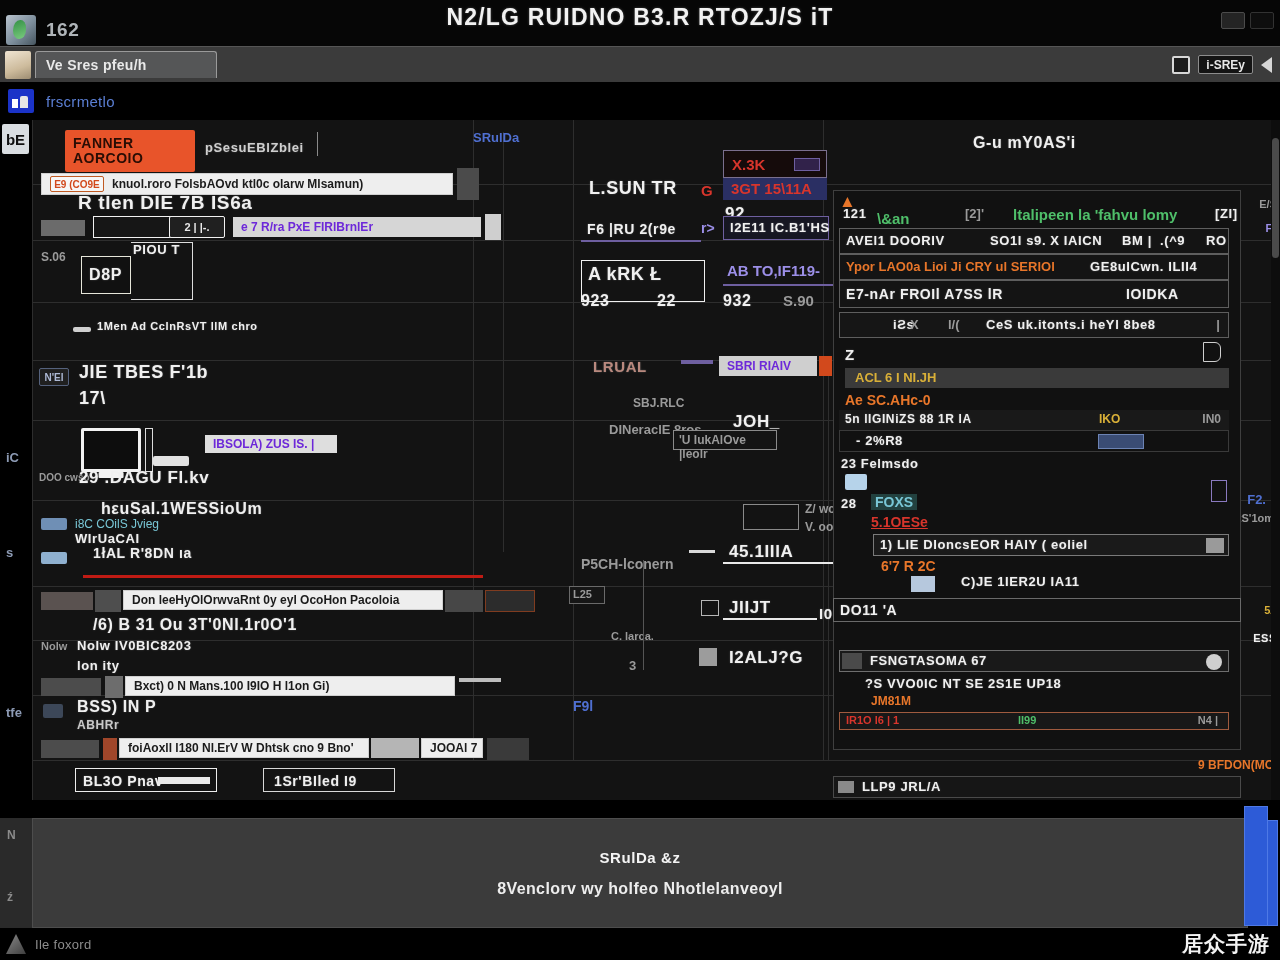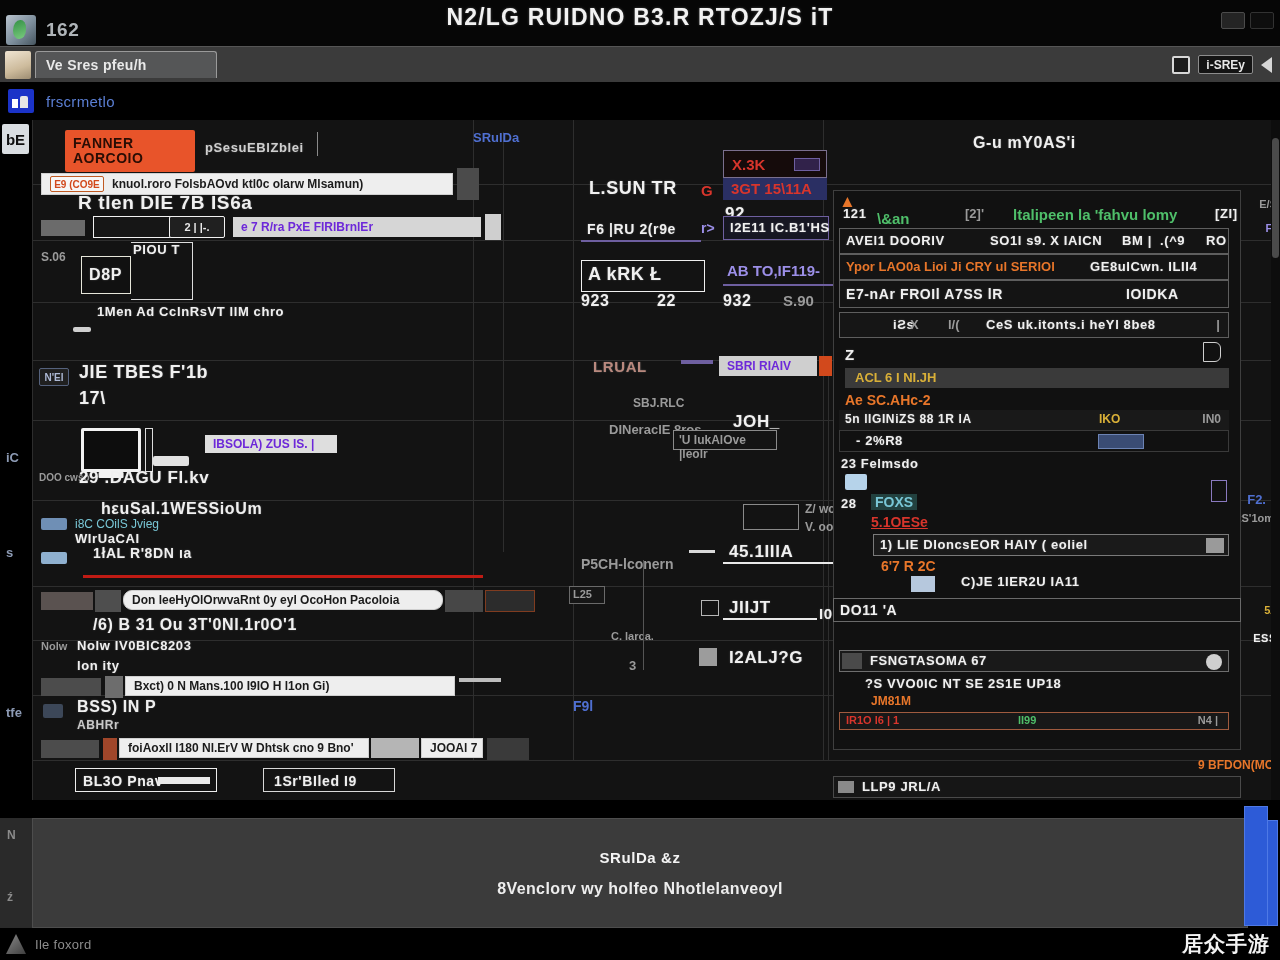--- a/index.html
+++ b/index.html
@@ -301,21 +301,21 @@
       <div class="box" style="left:452px; top:94px; width:16px; height:26px; background:#cfcfcf; border:none;"></div>
 
       <div class="dim" style="position:absolute; left:8px; top:130px; font-size:12px;">S.06</div>
       <div class="ghost-text" style="position:absolute; left:100px; top:122px; font-size:13px;">PIOU T</div>
       <div class="box" style="left:48px; top:136px; width:50px; height:38px; border-color:#e6e6da; background:#111;">
         <span class="ghost-text" style="position:absolute; left:7px; top:9px; font-size:16px;">D8P</span>
       </div>
       <div class="box" style="left:98px; top:122px; width:62px; height:58px; border-color:#dcdcdc; background:transparent; border-left:none;"></div>
 
       <div class="sqicon" style="left:40px; top:207px; width:18px; height:5px;"></div>
-      <div class="ghost-text" style="position:absolute; left:64px; top:184px; font-size:13px;">1Men Ad CclnRsVT llM chro</div>
+      <div class="ghost-text" style="position:absolute; left:64px; top:200px; font-size:11px;">1Men Ad CclnRsVT llM chro</div>
 
       <div class="chip" style="left:6px; top:248px; width:30px; height:18px; border-color:#55627d; color:#aebad5; font-size:10px;">N'El</div>
       <div class="ghost-text" style="position:absolute; left:46px; top:242px; font-size:18px;">JIE    TBES F'1b</div>
       <div class="ghost-text" style="position:absolute; left:46px; top:268px; font-size:18px;">17\</div>
 
       <div class="monitor" style="left:48px; top:308px; width:60px; height:44px;"></div>
       <div class="box" style="left:112px; top:308px; width:8px; height:44px; border-color:#dcdcdc; background:transparent;"></div>
       <div class="sqicon" style="left:120px; top:336px; width:36px; height:10px; background:#e2e2e2;"></div>
       <div class="greybar" style="left:172px; top:315px; width:132px; height:18px; background:#dedede;">
         <span>IBSOLA) ZUS IS. |</span>
@@ -332,21 +332,21 @@
       <div class="chip" style="left:8px; top:398px; width:26px; height:12px; background:#6f8fb5; border:none;"></div>
       <div class="cyan" style="position:absolute; left:42px; top:397px; font-size:12px; font-weight:400;">i8C COilS Jvieg</div>
       <div class="ghost-text" style="position:absolute; left:42px; top:411px; font-size:13px;">WIrUaCAI</div>
 
       <div class="chip" style="left:8px; top:432px; width:26px; height:12px; background:#8fb0cf; border:none;"></div>
       <div class="ghost-text" style="position:absolute; left:60px; top:425px; font-size:14px;">1łAL R'8DN ıа</div>
       <div style="position:absolute; left:50px; top:455px; width:400px; height:3px; background:#c01b14;"></div>
 
       <div class="box" style="left:8px; top:472px; width:52px; height:18px; background:#5a5250; border:none;"></div>
       <div class="box" style="left:62px; top:470px; width:26px; height:22px; background:#4e4e4e; border:none;"></div>
-      <div class="lightbar" style="left:90px; top:470px; width:320px; height:20px;border-radius:9px;">
+      <div class="lightbar" style="left:90px; top:470px; width:320px; height:20px;">
         <span>Don leeHyOlOrwvaRnt 0y eyl OcoHon Pacoloia</span>
       </div>
       <div class="box" style="left:412px; top:470px; width:38px; height:22px; background:#474747; border:none;"></div>
       <div class="box" style="left:452px; top:470px; width:50px; height:22px; background:#2c2c2c; border-color:#803c20;"></div>
 
       <div class="ghost-text" style="position:absolute; left:60px; top:496px; font-size:16px;">/6) B 31 Ou 3T'0Nl.1r0O'1</div>
 
       <div class="dim" style="position:absolute; left:8px; top:520px; font-size:11px;">Nolw</div>
       <div class="ghost-text" style="position:absolute; left:44px; top:518px; font-size:13px;">Nolw  IV0BIC8203</div>
       <div class="ghost-text" style="position:absolute; left:44px; top:538px; font-size:13px;">lon ity</div>
@@ -403,21 +403,21 @@
 
       <div class="ghost-text" style="position:absolute; left:556px; top:58px; font-size:18px;">L.SUN TR</div>
       <div class="box" style="left:548px; top:98px; width:120px; height:24px; border:none; border-bottom:2px solid #6e5fa0; background:transparent;">
         <span class="ghost-text" style="position:absolute; left:6px; top:3px; font-size:14px;">F6 |RU  2(r9e</span>
       </div>
       <div class="box" style="left:690px; top:96px; width:106px; height:24px; border-color:#6e5fa0; background:#161622;">
         <span class="ghost-text" style="position:absolute; left:6px; top:3px; font-size:13px;">l2E11 IC.B1'HS</span>
       </div>
       <div class="purp" style="position:absolute; left:668px; top:100px; font-size:14px; font-weight:800;">r&gt;</div>
 
-      <div class="box" style="left:548px; top:140px; width:124px; height:32px; border-color:#f0f0f0; background:#131313;">
+      <div class="box" style="left:548px; top:140px; width:124px; height:42px; border-color:#f0f0f0; background:#131313;">
         <span class="ghost-text" style="position:absolute; left:6px; top:3px; font-size:18px;">A kRK Ł</span>
       </div>
       <div class="box" style="left:690px; top:140px; width:110px; height:26px; border:none; border-bottom:2px solid #6e5fa0; background:transparent;">
         <span class="purp" style="position:absolute; left:4px; top:2px; font-size:15px; font-weight:800;">AB TO,IF119-</span>
       </div>
       <div class="ghost-text" style="position:absolute; left:548px; top:172px; font-size:16px;">923</div>
       <div class="ghost-text" style="position:absolute; left:624px; top:172px; font-size:16px;">22</div>
       <div class="ghost-text" style="position:absolute; left:690px; top:172px; font-size:16px;">932</div>
       <div class="dim" style="position:absolute; left:750px; top:172px; font-size:15px;">S.90</div>
 
@@ -502,21 +502,21 @@
         <span class="ghost-text" style="position:absolute; left:146px; top:4px; font-size:13px;">CeS uk.itonts.i  heYl 8be8</span>
         <span class="dim" style="position:absolute; right:8px; top:4px; font-size:13px;">|</span>
       </div>
 
       <div class="ghost-text" style="position:absolute; left:812px; top:226px; font-size:15px;">Z</div>
       <div class="box" style="left:1170px; top:222px; width:18px; height:20px; border-color:#cfcfcf; background:transparent; border-radius:0 6px 6px 0;"></div>
 
       <div class="box" style="left:812px; top:248px; width:384px; height:20px; background:#3a3a3a; border:none;">
         <span class="yellow" style="position:absolute; left:10px; top:2px; font-size:13px; font-weight:800;">ACL 6 I NI.JH</span>
       </div>
-      <div class="orange" style="position:absolute; left:812px; top:272px; font-size:14px; font-weight:800;">Ae SC.AHc-2</div>
+      <div class="orange" style="position:absolute; left:812px; top:272px; font-size:14px; font-weight:800;">Ae SC.AHc-0</div>
 
       <div class="box" style="left:806px; top:290px; width:390px; height:20px; background:#191919; border:none;">
         <span class="ghost-text" style="position:absolute; left:6px; top:2px; font-size:12px;">5n lIGINiZS 88 1R IA</span>
         <span class="yellow" style="position:absolute; left:260px; top:2px; font-size:12px; font-weight:800;">IKO</span>
         <span class="dim" style="position:absolute; right:8px; top:2px; font-size:12px;">IN0</span>
       </div>
 
       <div class="box" style="left:806px; top:310px; width:390px; height:22px; background:#111; border-color:#3a3a3a;">
         <span class="ghost-text" style="position:absolute; left:16px; top:2px; font-size:13px;">- 2%R8</span>
         <span style="position:absolute; left:258px; top:3px; width:46px; height:15px; background:#3a4c74; border:1px solid #6c83b4;"></span>

